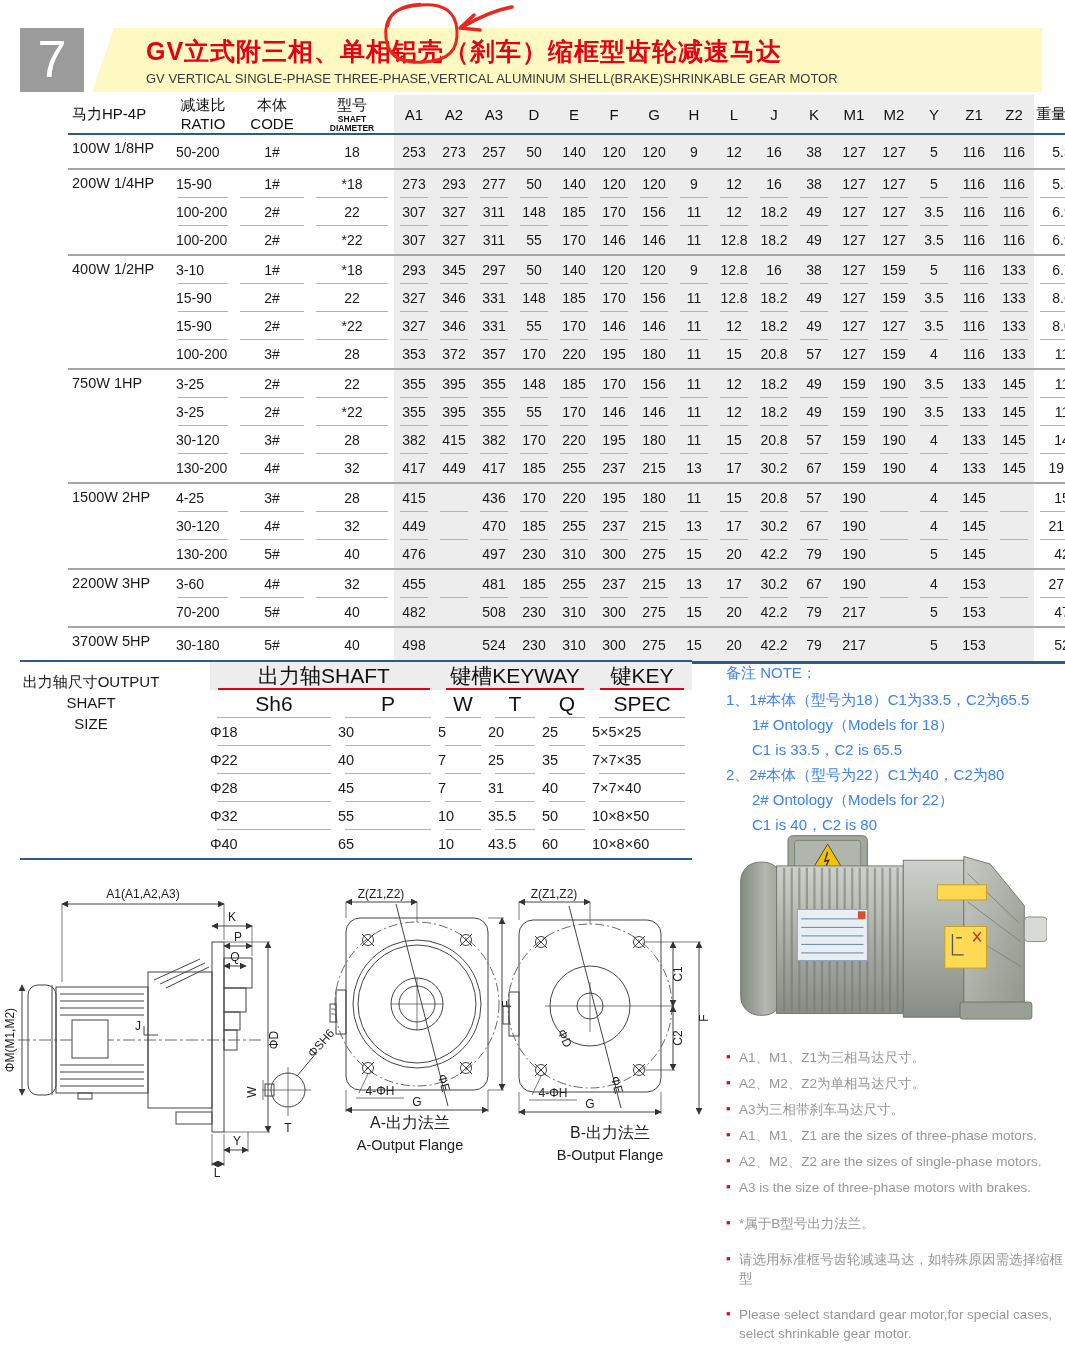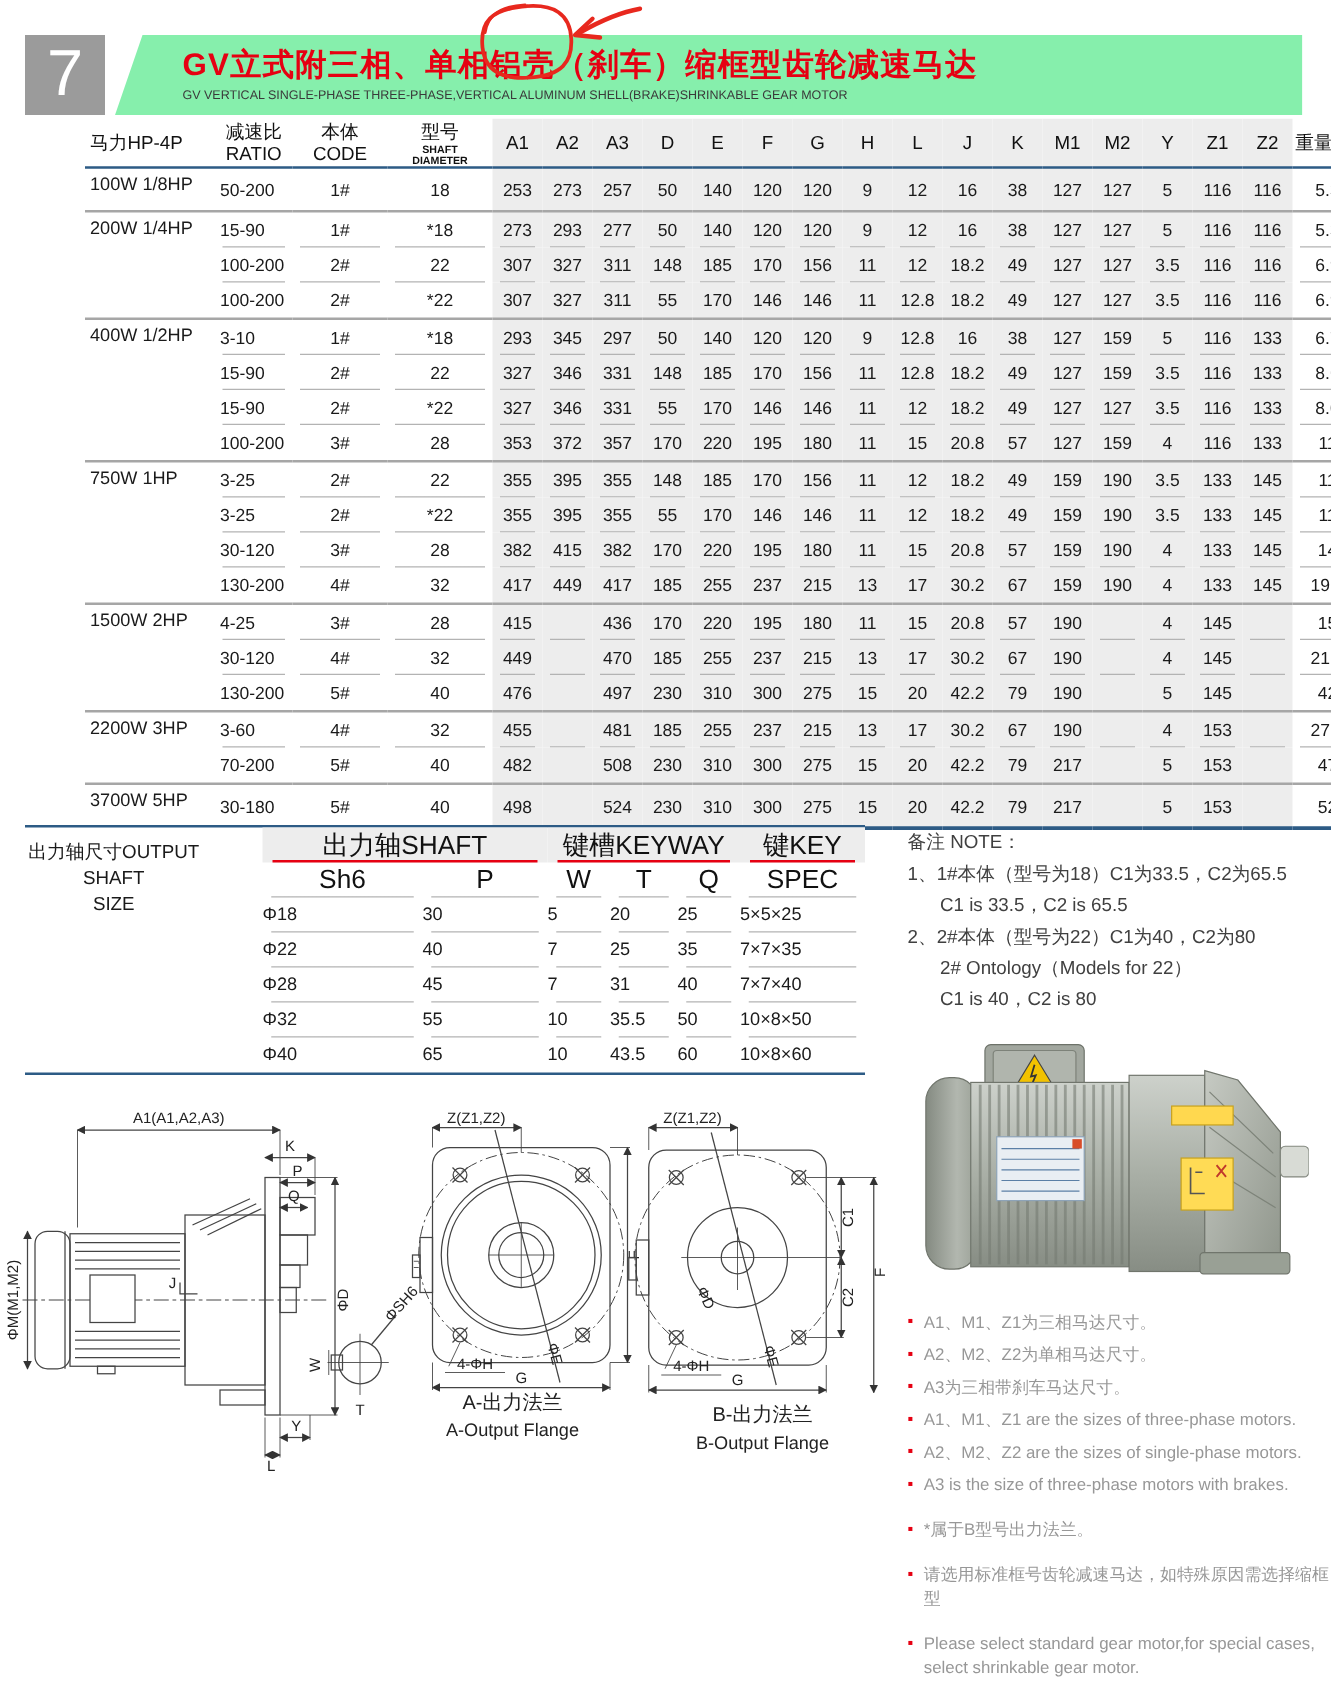--- a/index.html
+++ b/index.html
@@ -3,24 +3,24 @@
 <meta charset="utf-8">
 <style>
   html,body{margin:0;padding:0;}
   body{width:1065px;height:1357px;position:relative;background:#fff;
        font-family:"Liberation Sans","DejaVu Sans",sans-serif;color:#1a1a1a;overflow:hidden;}
   .abs{position:absolute;}
 
   
   #num-box{left:20px;top:28px;width:64px;height:64px;background:#9b9b9b;
            color:#fff;font-size:52px;font-weight:400;text-align:center;line-height:62px;}
-  #banner{left:88px;top:28px;width:954px;height:64px;background:#86efac;
+  #banner{left:88px;top:28px;width:954px;height:64px;background:#fef9c3;
           clip-path:polygon(26px 0,100% 0,100% 100%,4px 100%);padding-left:58px;box-sizing:border-box;}
   #title-zh{color:#e60012;font-weight:bold;font-size:25px;margin-top:7px;letter-spacing:1px;}
-  #title-en{color:#3a3a3a;font-size:10px;margin-top:3px;}
+  #title-en{color:#3a3a3a;font-size:13px;margin-top:3px;}
 
   
   #main-table{left:20px;top:95px;}
   table{border-collapse:collapse;table-layout:fixed;margin-left:48px;}
   #mt{width:1022px;border-bottom:3px solid #2d5b85;}
   #mt th{font-weight:normal;border-bottom:2px solid #2d5b85;height:38px;
          font-size:15px;color:#111;text-align:center;padding:0;vertical-align:middle;}
   #mt th.dim,#mt td.dim{background-color:#ededed;}
   #mt th .sub{font-size:8.5px;font-weight:bold;line-height:9px;}
   #mt th.hp,#mt td.hp{text-align:left;padding-left:4px;}
@@ -38,21 +38,21 @@
   #shaft-label{width:190px;text-align:center;font-size:15px;line-height:21px;padding-top:9px;box-sizing:border-box;}
   #st{width:482px;}
   #st th{font-weight:normal;font-size:21px;height:28px;padding:0;text-align:center;color:#111;}
   #st th.grp{background-color:#ededed;background-image:linear-gradient(#e60012,#e60012);
       background-repeat:no-repeat;background-position:center bottom;background-size:calc(100% - 16px) 2px;}
   #st td{height:28px;font-size:14.5px;padding:0;}
   #st tr.sep td,#st tr.sep th{background-image:linear-gradient(#b3b3b3,#b3b3b3);
       background-repeat:no-repeat;background-position:center bottom;background-size:calc(100% - 14px) 1px;}
 
   
-  #note{left:726px;top:664px;width:339px;font-size:15px;color:#404040;}
+  #note{left:726px;top:664px;width:339px;font-size:15px;color:#3b82f6;}
   #note .title{margin-bottom:4px;}
   #note .nline{line-height:25px;white-space:nowrap;}
   #note .ind{padding-left:26px;}
 
   
   #bullets{left:726px;top:1048px;width:338px;}
   .bul{display:flex;margin-bottom:7px;color:#979797;font-size:13.5px;line-height:19px;}
   .bul .mk{color:#e60012;width:13px;flex:0 0 13px;font-size:13px;line-height:18px;}
   .bul.gap{margin-top:17px;}
 
@@ -601,20 +601,21 @@
           <td>10×8×60</td>
         </tr>
       </tbody>
   </table>
 </div>
 
 <div class="abs" id="note">
   <div class="title">备注 NOTE：</div>
   <div id="note-lines">
       <div class="nline">1、1#本体（型号为18）C1为33.5，C2为65.5</div>
+      <div class="nline ind">1# Ontology（Models for 18）</div>
       <div class="nline ind">C1 is 33.5，C2 is 65.5</div>
       <div class="nline">2、2#本体（型号为22）C1为40，C2为80</div>
       <div class="nline ind">2# Ontology（Models for 22）</div>
       <div class="nline ind">C1 is 40，C2 is 80</div>
     </div>
 </div>
 
 <svg class="abs" style="left:16px;top:880px;overflow:visible" width="310" height="300" viewBox="0 0 310 300">
   <defs>
     <marker id="ar" viewBox="0 0 10 10" refX="9" refY="5" markerWidth="7" markerHeight="7" orient="auto-start-reverse">

